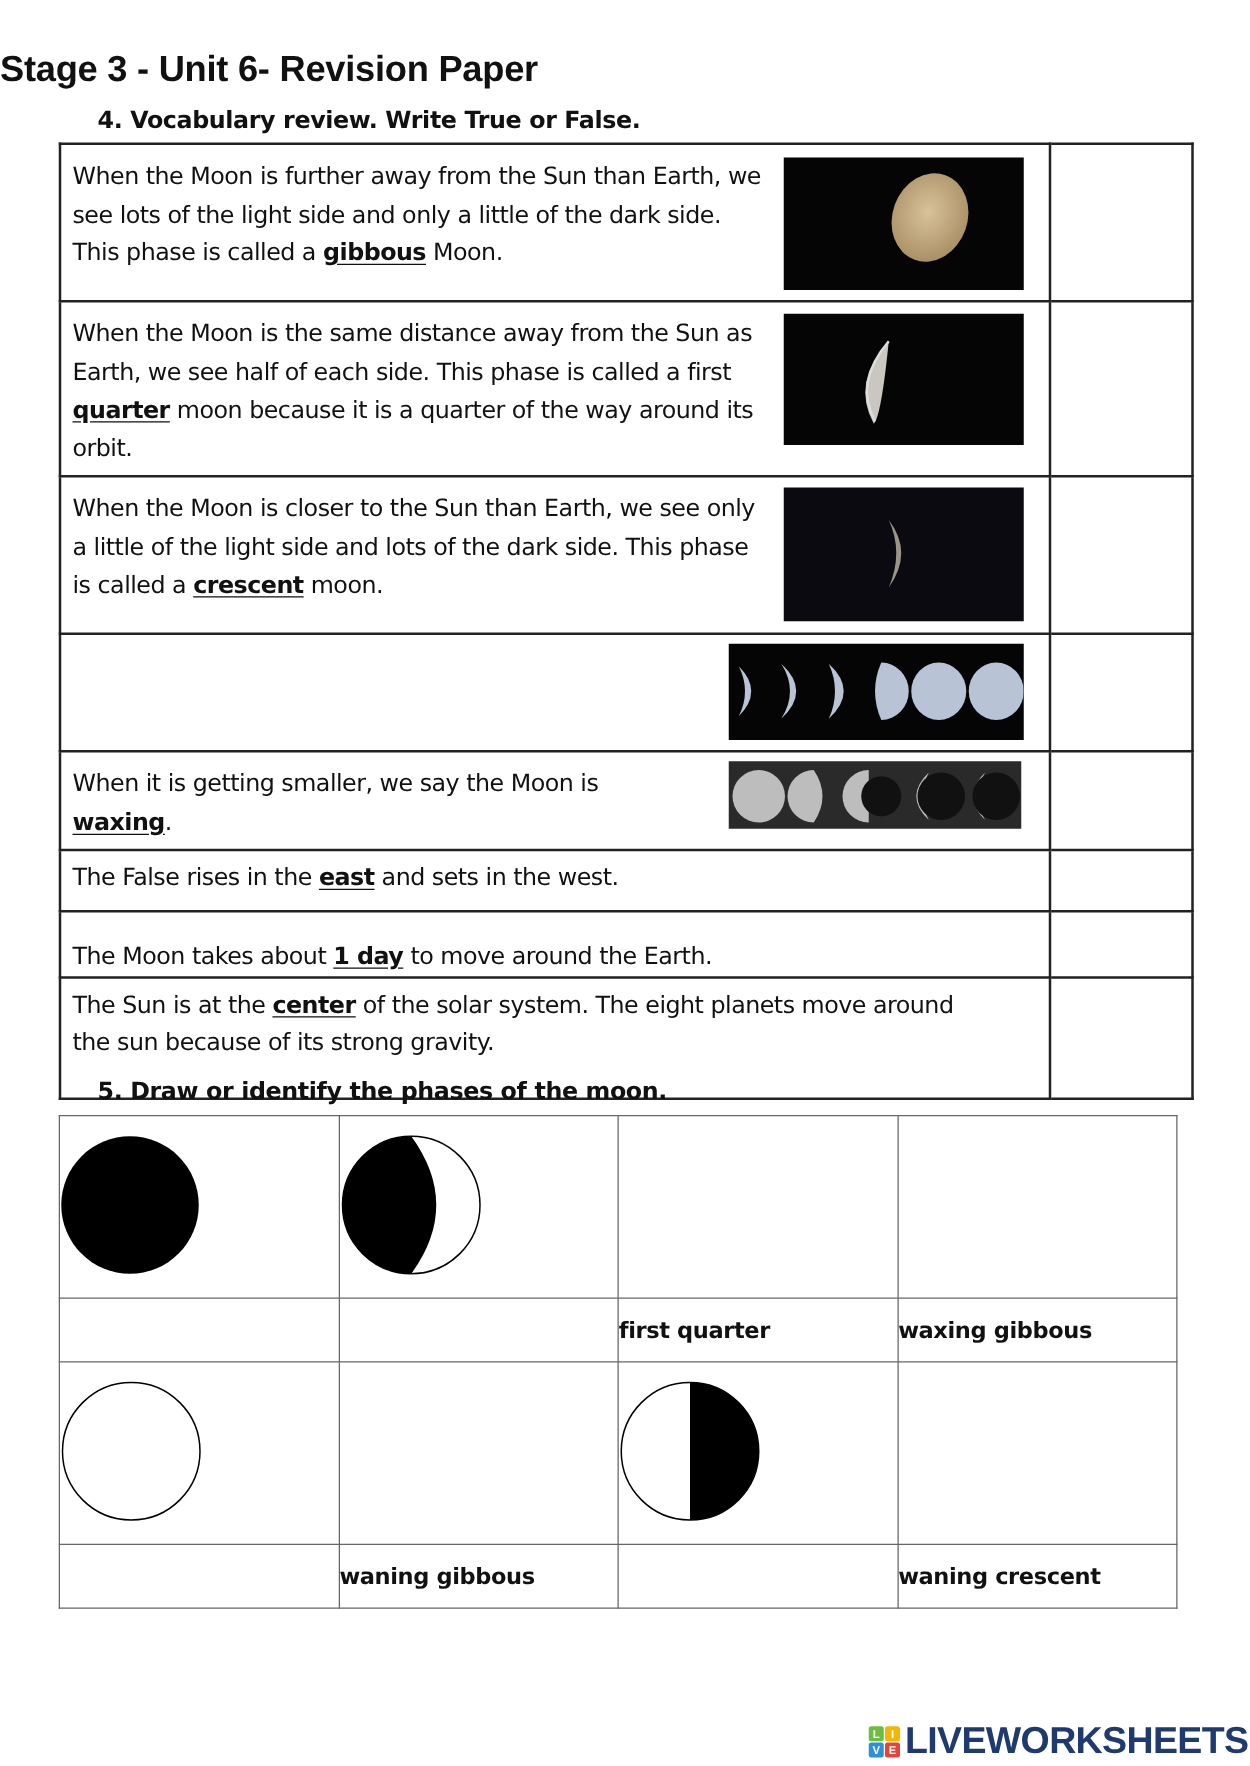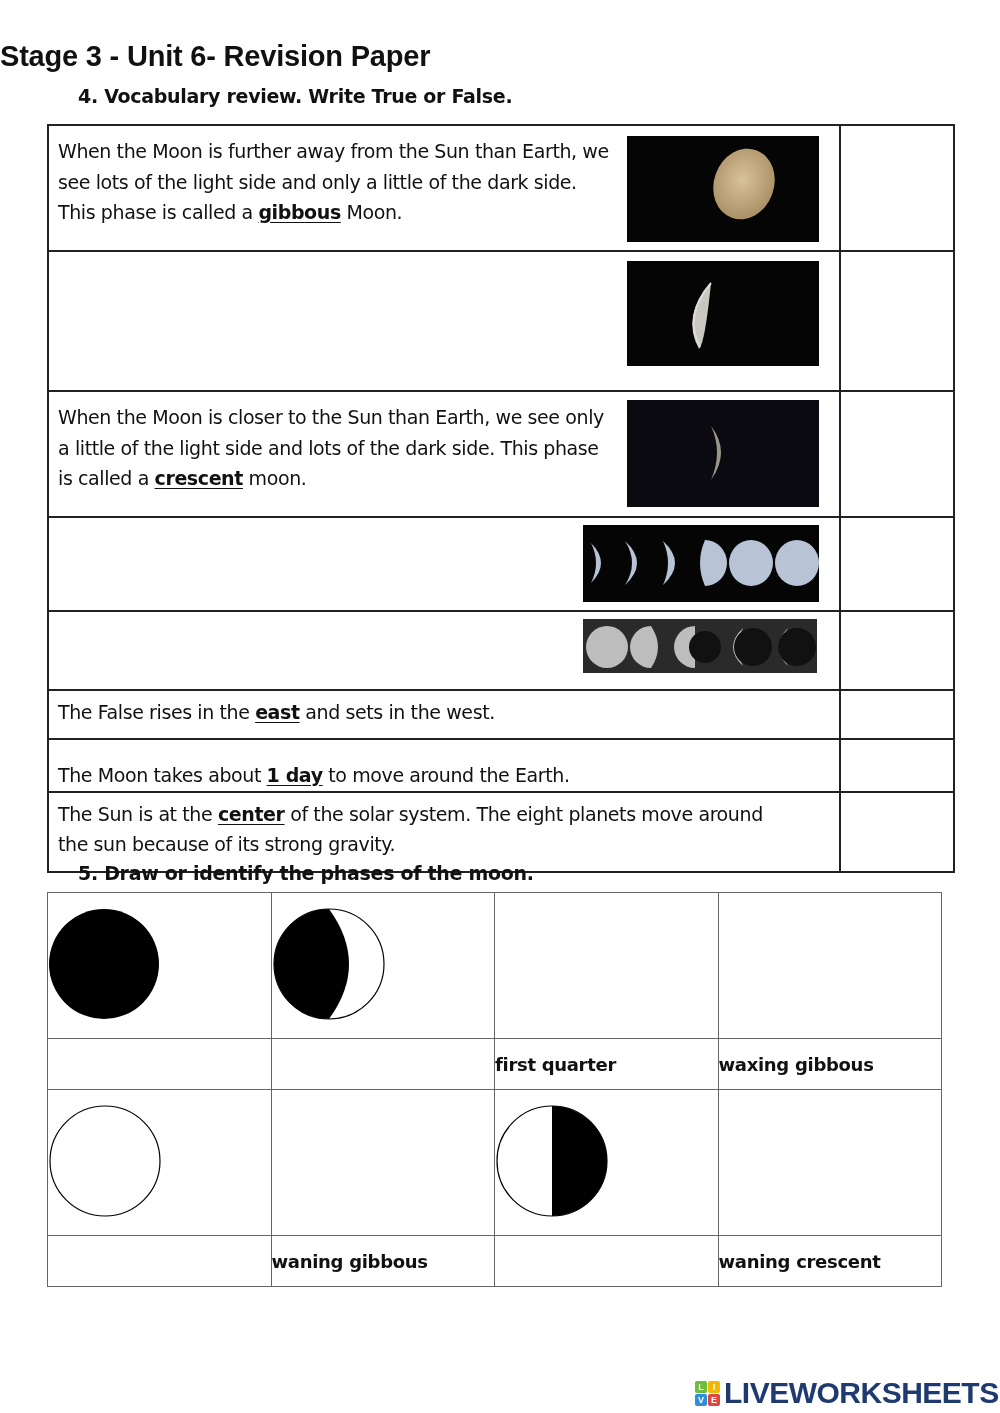--- a/index.html
+++ b/index.html
@@ -6,21 +6,21 @@
   body { width:1000px; height:1413px; position:relative; overflow:hidden;
          font-family:"DejaVu Sans", sans-serif; color:#111; }
   .title { position:absolute; left:0; top:40px; width:1000px; text-align:left;
            font-family:"Liberation Sans", sans-serif; font-weight:bold; font-size:29px; letter-spacing:-0.2px; }
   .section-heading { position:absolute; font-family:"DejaVu Sans", sans-serif; font-weight:bold;
                      font-size:19px; letter-spacing:-0.3px; }
   #h4 { left:78px; top:85px; }
   #h5 { left:78px; top:862px; }
 
   
-  .vocab { position:absolute; left:47px; top:114px; width:906px; border-collapse:collapse; table-layout:fixed;margin-top:10px; }
+  .vocab { position:absolute; left:47px; top:114px; width:906px; border-collapse:collapse; table-layout:fixed; }
   .vocab td { border:2px solid #222; vertical-align:top; padding:0; }
   .vocab td.answer { width:110px; }
   .vocab .cell-inner { position:relative; }
   .vocab .stmt { font-family:"DejaVu Sans", sans-serif; font-size:19px; line-height:30.5px;
                  letter-spacing:-0.4px; padding:10px 0 0 9px; }
   .kw { font-weight:bold; text-decoration:underline; text-underline-offset:3px; }
   .photo { position:absolute; background:#050505; overflow:hidden; }
 
   
   .phases { position:absolute; left:47px; top:892px; width:895px; border-collapse:collapse; table-layout:fixed; }
@@ -63,20 +63,21 @@
         </svg>
       </div>
     </div>
         </td>
     <td class="answer"></td>
   </tr>
 
   <tr style="height:140px">
     <td>
           <div class="cell-inner" style="height:138px">
+      <div class="stmt" style="width:555px"><span>When the Moon is the same distance away from the Sun as Earth, we see half of each side. This phase is called a first </span><span class="kw">quarter</span><span> moon because it is a quarter of the way around its orbit.</span></div>
       <div class="photo" style="left:578px; top:9px; width:192px; height:105px;">
         <svg width="192" height="105">
           <path d="M 84 22 Q 54 55 72 88 Q 78 82 84 22 Z" fill="#c9c7bf"></path>
           <path d="M 84 22 Q 56 55 73 86" fill="none" stroke="#ddd" stroke-width="2"></path>
         </svg>
       </div>
     </div>
         </td>
     <td class="answer"></td>
   </tr>
@@ -111,20 +112,21 @@
         </svg>
       </div>
     </div>
         </td>
     <td class="answer"></td>
   </tr>
 
   <tr style="height:79px">
     <td>
           <div class="cell-inner" style="height:77px">
+      <div class="stmt" style="width:480px"><span>When it is getting smaller, we say the Moon is </span><span class="kw">waxing</span><span>.</span></div>
       <div class="photo" style="left:534px; top:7px; width:234px; height:54px; background:#2a2a2a;">
         <svg width="234" height="54">
           <g fill="#bdbdbd">
             <circle cx="24" cy="28" r="21"></circle>
             <path d="M 68 7 A 21 21 0 0 0 68 49 Q 82 28 68 7 Z"></path>
             <path d="M 112 7 A 21 21 0 0 0 112 49 Z"></path>
             <path d="M 160 9 Q 140 28 160 47 Q 150 28 160 9 Z"></path>
             <path d="M 205 9 Q 186 28 205 47 Q 194 28 205 9 Z"></path>
           </g>
           <g fill="#111">
@@ -146,21 +148,21 @@
     <td class="answer"></td>
   </tr>
 
   <tr style="height:49px">
     <td>
           <div class="stmt" style="padding-top:20px"><span>The Moon takes about </span><span class="kw">1 day</span><span> to move around the Earth.</span></div>
         </td>
     <td class="answer"></td>
   </tr>
 
-  <tr style="height:80px">
+  <tr style="height:97px">
     <td>
           <div class="stmt" style="padding-top:6px; width:740px"><span>The Sun is at the </span><span class="kw">center</span><span> of the solar system. The eight planets move around the sun because of its strong gravity.</span></div>
         </td>
     <td class="answer"></td>
   </tr>
 </tbody>
   </table>
 
 <div class="section-heading" id="h5">5. Draw or identify the phases of the moon.</div>
 

